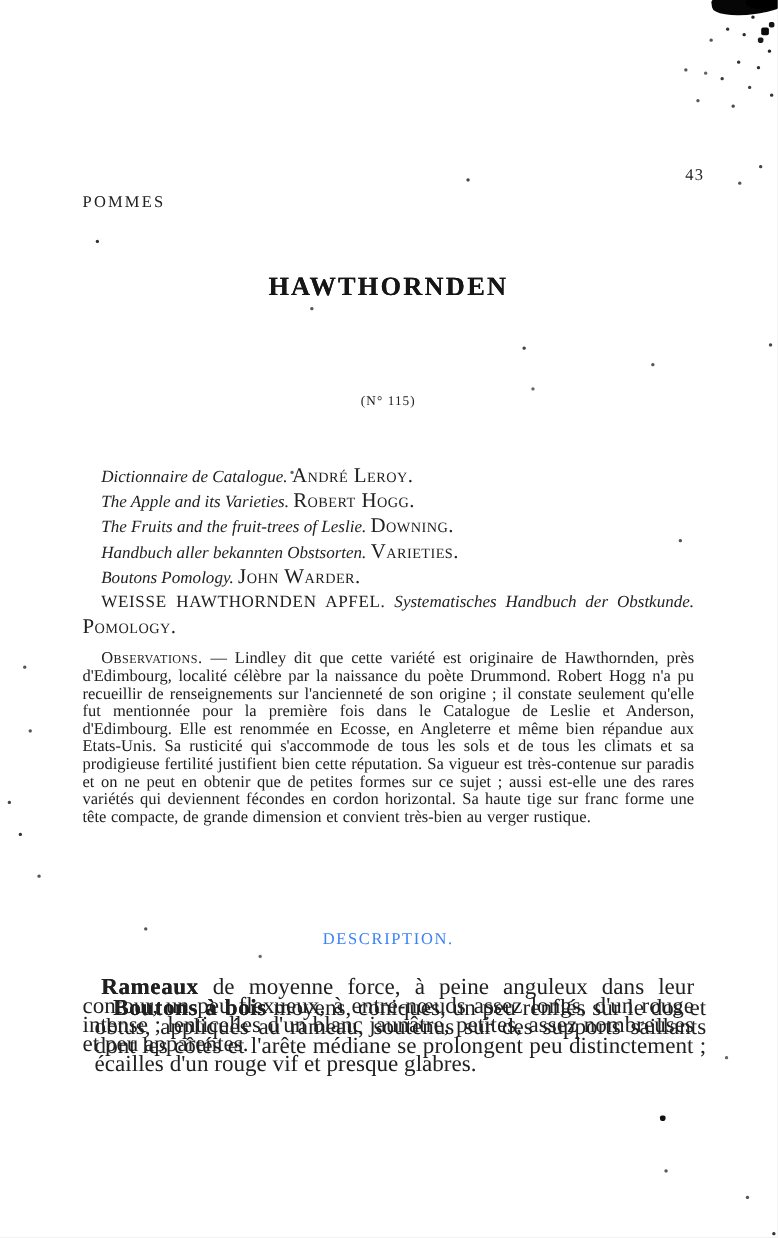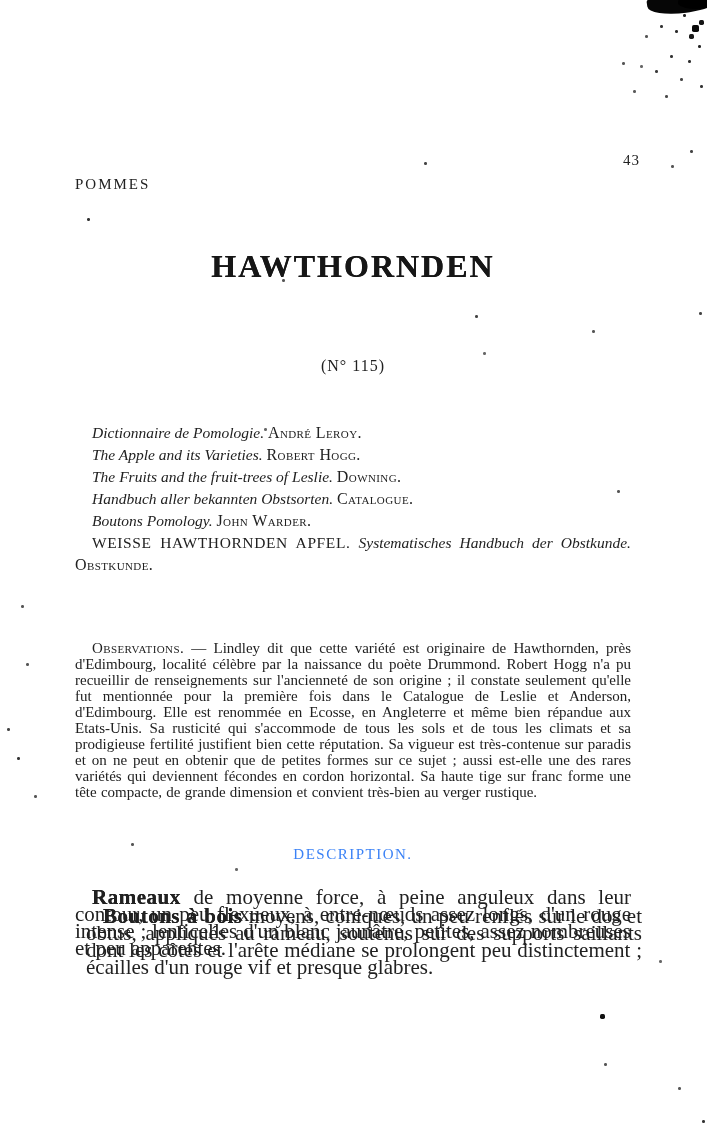--- a/index.html
+++ b/index.html
@@ -53,40 +53,40 @@
   
   .running-head{
     position:absolute;top:152px;left:75px;width:570px;
     font-size:15px;letter-spacing:2px;
   }
   .running-title{display:block;text-align:left;width:556px;margin-top:24px;}
   .page-number{position:absolute;top:0;right:5px;letter-spacing:1px;}
   .variety-title{
     position:absolute;top:248px;left:75px;width:556px;
     margin:0;text-align:center;
-    font-size:32px;font-weight:bold;letter-spacing:2px;
+    font-size:24px;font-weight:bold;letter-spacing:2px;
     color:#161616;
     text-shadow:0 0 .5px #161616;
   }
   .variety-number{
     position:absolute;top:357px;left:75px;width:556px;
-    text-align:center;font-size:16px;letter-spacing:1px;
+    text-align:center;font-size:12px;letter-spacing:1px;
   }
   .reference-list{
     position:absolute;top:422px;left:75px;width:556px;
     margin:0;padding:0;list-style:none;
     font-size:15.5px;line-height:22px;text-align:justify;
   }
   .reference-list li{text-indent:17px;}
   .ref-title{font-style:italic;}
-  .ref-author{font-variant:small-caps;font-size:16px;letter-spacing:.4px;}
+  .ref-author{font-variant:small-caps;font-size:19px;letter-spacing:.4px;}
   .ref-pre{letter-spacing:.6px;}
   .ref-pre:empty{display:none;}
   .observations{
-    position:absolute;top:640px;left:75px;width:556px;
+    position:absolute;top:591px;left:75px;width:556px;
     margin:0;text-indent:17px;text-align:justify;
     font-size:15px;line-height:16px;
     word-spacing:.5px;
   }
   .obs-lead{font-variant:small-caps;letter-spacing:.4px;}
   .description-heading{
     position:absolute;top:846px;left:75px;width:556px;
     margin:0;text-align:center;
     font-size:15px;font-weight:normal;letter-spacing:1.5px;
     color:#3b82f6;
@@ -114,47 +114,47 @@
     <span class="page-number">43</span>
   </div>
 
   <h1 class="variety-title">HAWTHORNDEN</h1>
 
   <div class="variety-number">(N° 115)</div>
 
   <ul class="reference-list">
     <li>
       
-      <i class="ref-title">Dictionnaire de Pomologie.</i>
+      <i class="ref-title">Dictionnaire de Catalogue.</i>
       <span class="ref-author">André Leroy.</span>
     </li>
     <li>
       
       <i class="ref-title">The Apple and its Varieties.</i>
       <span class="ref-author">Robert Hogg.</span>
     </li>
     <li>
       
       <i class="ref-title">The Fruits and the fruit-trees of Leslie.</i>
       <span class="ref-author">Downing.</span>
     </li>
     <li>
       
       <i class="ref-title">Handbuch aller bekannten Obstsorten.</i>
-      <span class="ref-author">Catalogue.</span>
+      <span class="ref-author">Varieties.</span>
     </li>
     <li>
       
       <i class="ref-title">Boutons Pomology.</i>
       <span class="ref-author">John Warder.</span>
     </li>
     <li>
       <span class="ref-pre">WEISSE HAWTHORNDEN APFEL.</span>
       <i class="ref-title">Systematisches Handbuch der Obstkunde.</i>
-      <span class="ref-author">Obstkunde.</span>
+      <span class="ref-author">Pomology.</span>
     </li>
   </ul>
 
   <p class="observations">
     <span class="obs-lead">Observations.</span>
     <span class="obs-dash">—</span>
     <span class="obs-text">Lindley dit que cette variété est originaire de Hawthornden, près d'Edimbourg, localité célèbre par la naissance du poète Drummond. Robert Hogg n'a pu recueillir de renseignements sur l'ancienneté de son origine ; il constate seulement qu'elle fut mentionnée pour la première fois dans le Catalogue de Leslie et Anderson, d'Edimbourg. Elle est renommée en Ecosse, en Angleterre et même bien répandue aux Etats-Unis. Sa rusticité qui s'accommode de tous les sols et de tous les climats et sa prodigieuse fertilité justifient bien cette réputation. Sa vigueur est très-contenue sur paradis et on ne peut en obtenir que de petites formes sur ce sujet ; aussi est-elle une des rares variétés qui deviennent fécondes en cordon horizontal. Sa haute tige sur franc forme une tête compacte, de grande dimension et convient très-bien au verger rustique.</span>
   </p>
 
   <h2 class="description-heading">DESCRIPTION.</h2>

